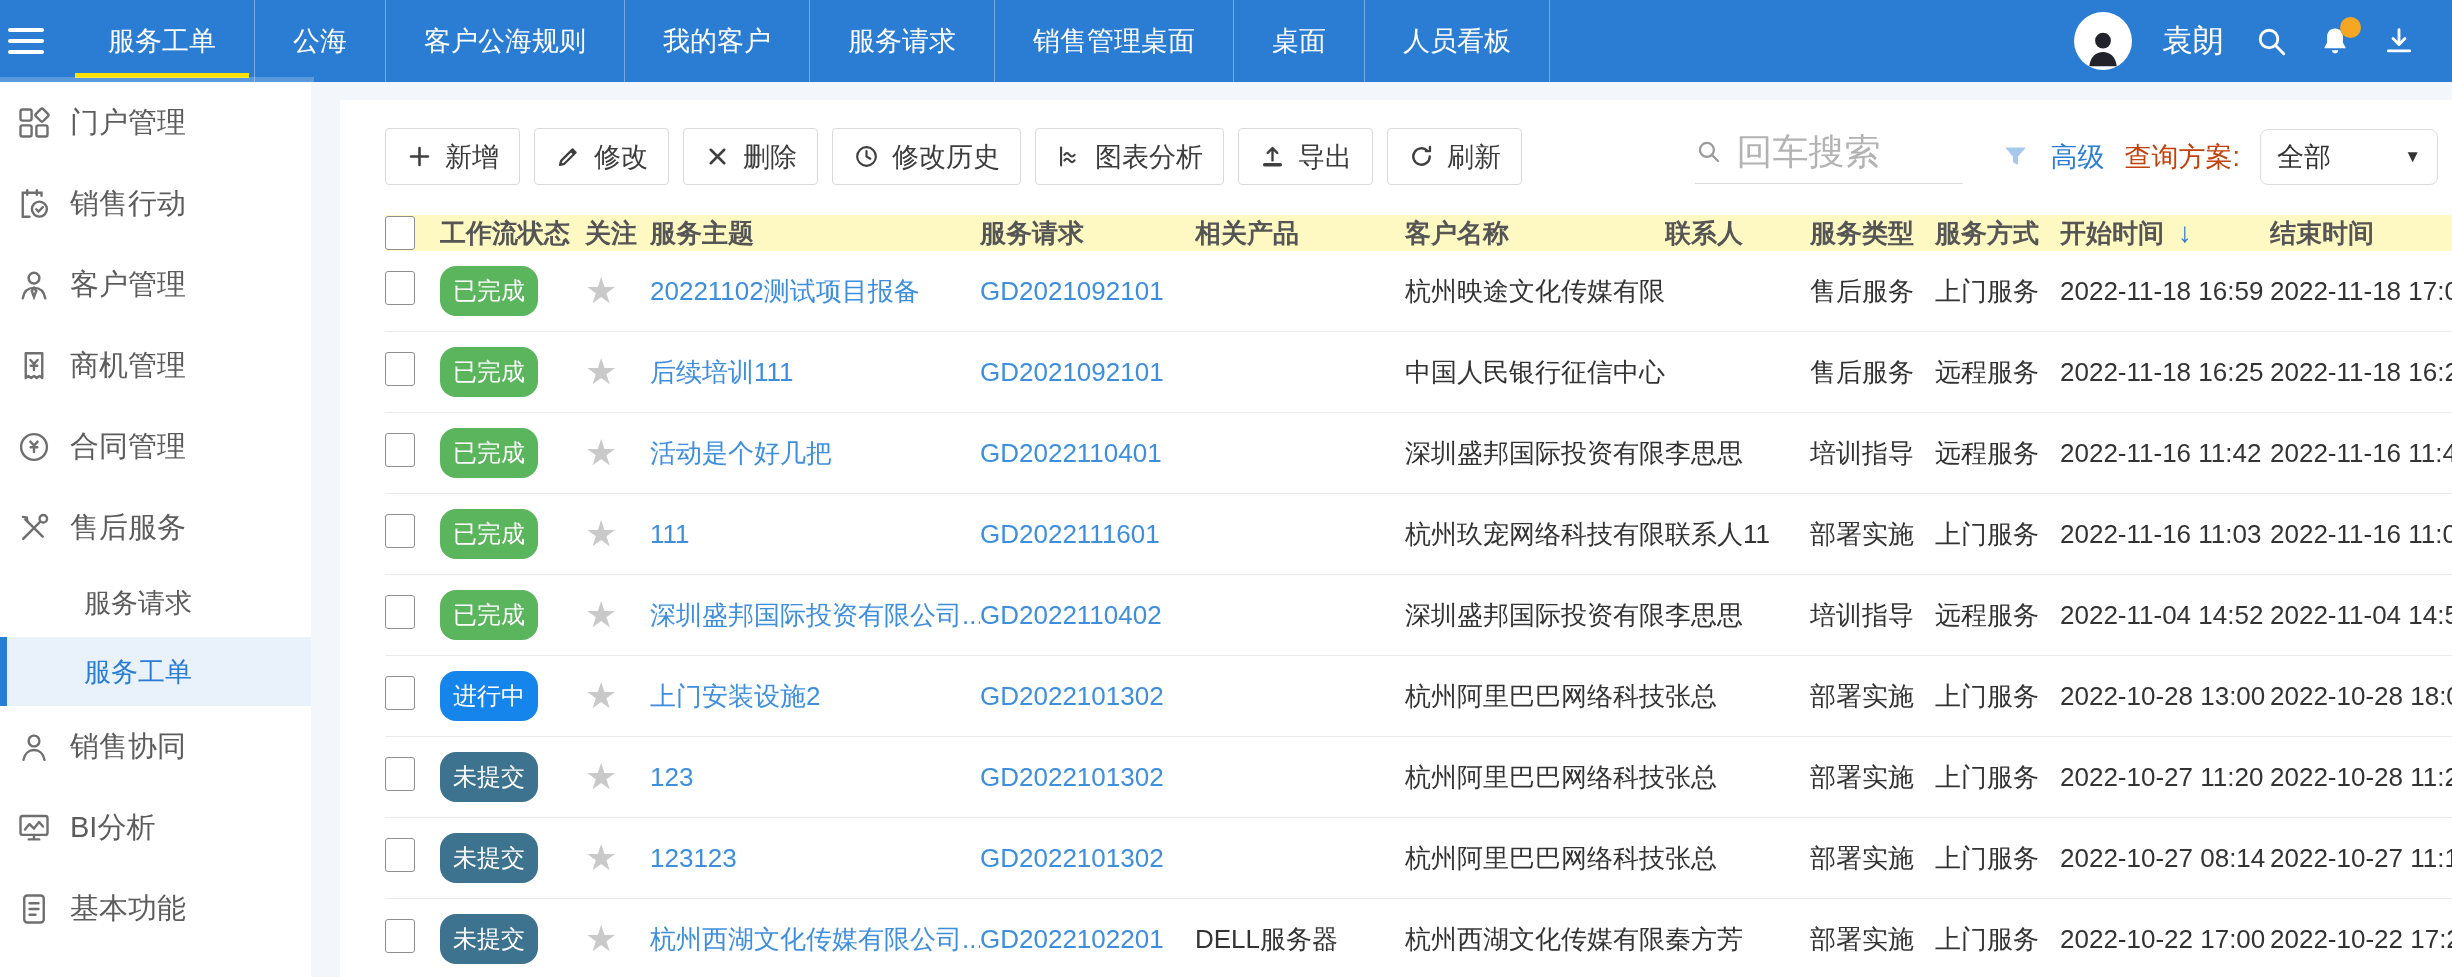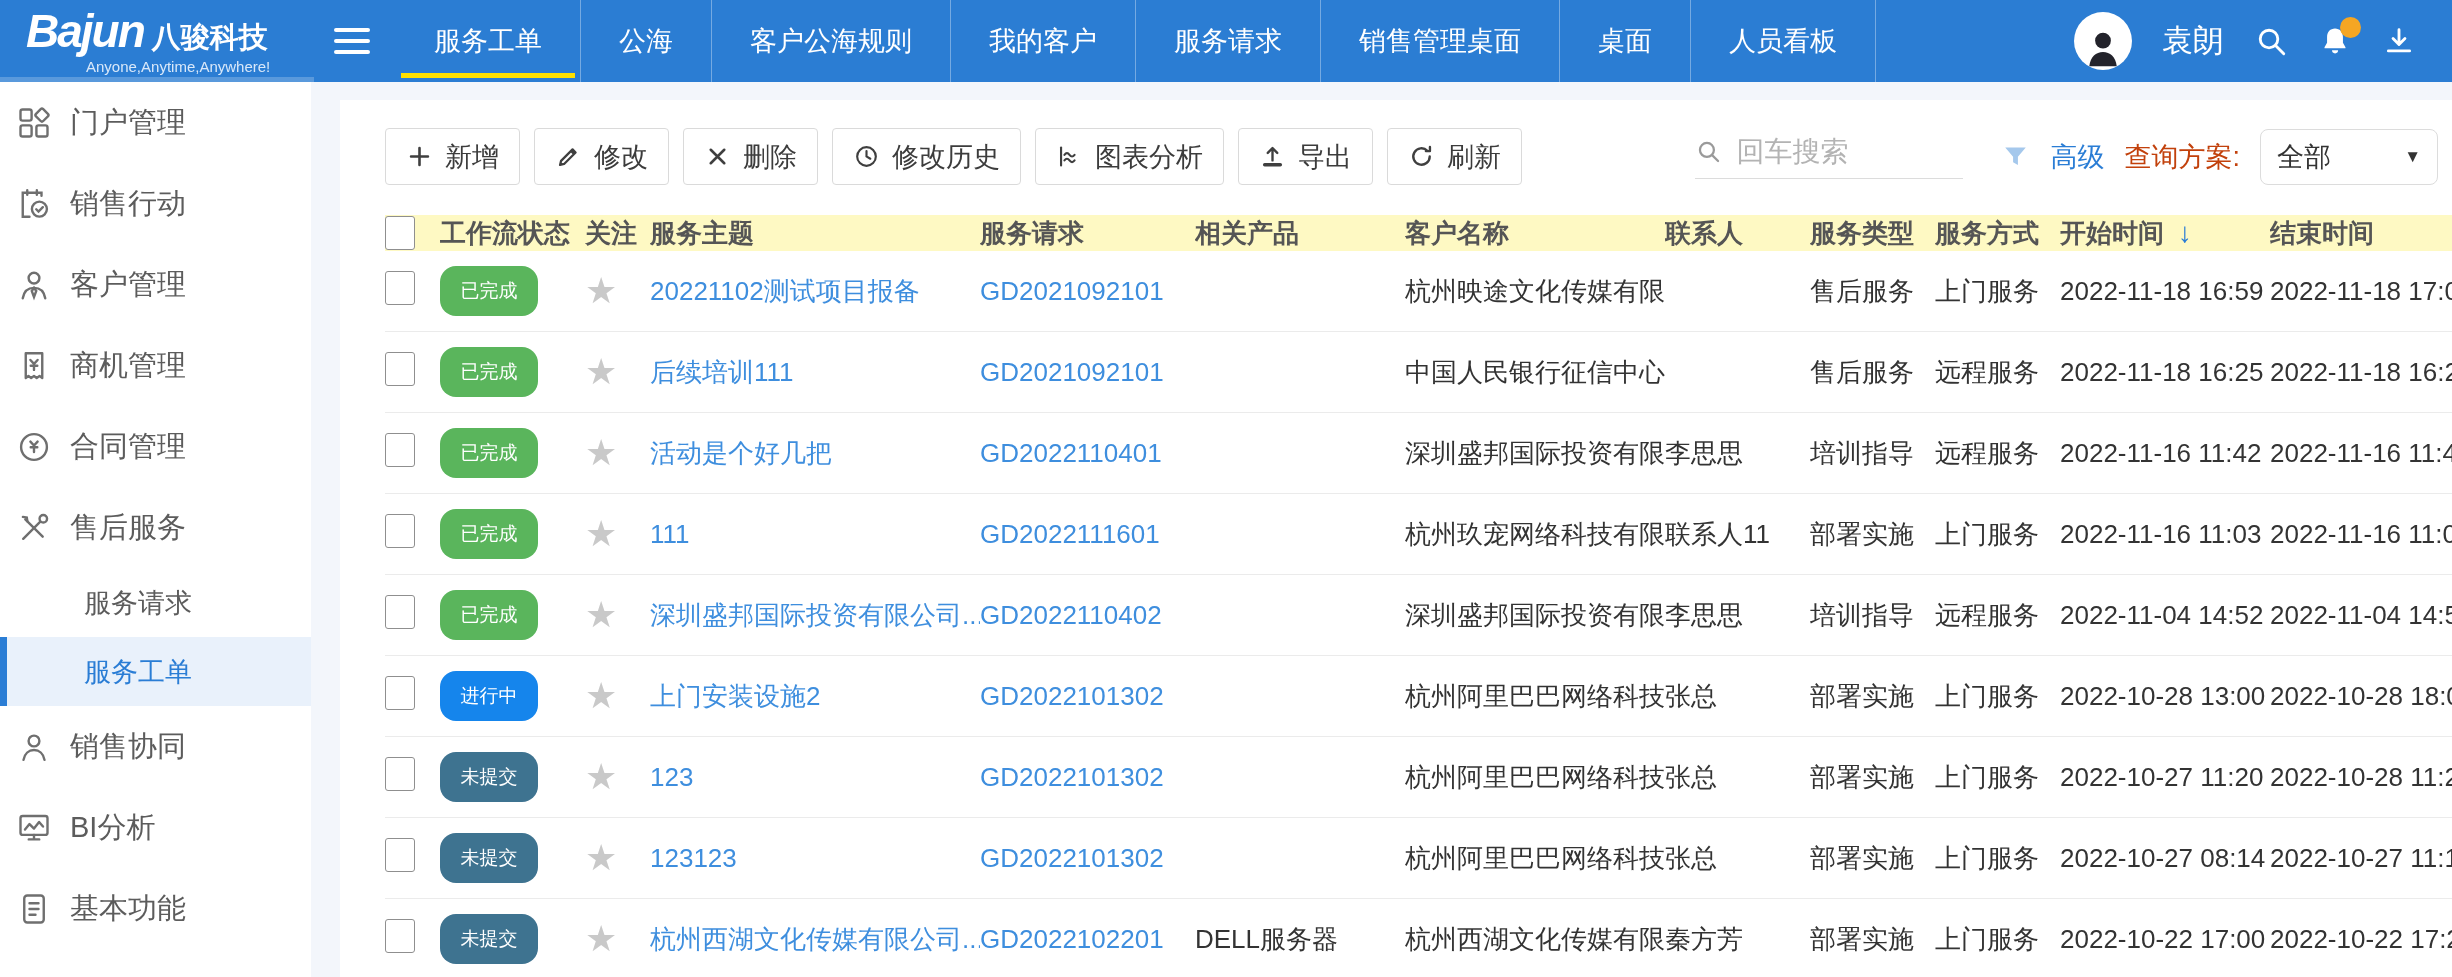--- a/index.html
+++ b/index.html
@@ -43,57 +43,50 @@
     padding:28px 0 0 45px;box-sizing:border-box;overflow:hidden}
 
   .toolbar{display:flex;align-items:center;gap:14px;padding-right:14px}
   .btn{height:57px;display:inline-flex;align-items:center;gap:12px;padding:0 20px;background:#fff;
     border:1px solid #dadada;border-radius:4px;font-size:27px;color:#3c3c3c;cursor:pointer;white-space:nowrap}
   .btn svg{width:27px;height:27px;color:#3f3f3f}
 
   .filter{margin-left:auto;display:flex;align-items:center;gap:20px}
   .searchbox{display:flex;align-items:center;gap:12px;width:268px;border-bottom:1px solid #dcdcdc;padding-bottom:9px}
   .searchbox svg{width:27px;height:27px;color:#9a9a9a;flex:none}
-  .searchbox input{border:none;outline:none;font-size:28px;color:#ec4899;width:100%;background:transparent;font-family:Liberation Serif, serif}
+  .searchbox input{border:none;outline:none;font-size:36px;color:#ec4899;width:100%;background:transparent;font-family:Liberation Serif, serif}
   .searchbox input::placeholder{color:#b3b3b3}
   .funnel-icon{width:29px;height:29px;margin-left:18px;cursor:pointer}
   .adv{color:#2a7dd5;font-size:27px;cursor:pointer;white-space:nowrap}
   .scheme-label{font-size:27px;color:#c2410c;white-space:nowrap}
   .scheme-select{width:178px;height:56px;border:1px solid #dcdcdc;border-radius:8px;display:flex;align-items:center;
     justify-content:space-between;padding:0 16px;font-size:27px;color:#333;cursor:pointer;box-sizing:border-box}
   .caret{font-size:17px;color:#333}
 
   
   .table{margin-top:30px}
   .grid{display:grid;grid-template-columns:55px 145px 65px 330px 215px 210px 260px 145px 125px 125px 210px 210px}
   .thead{background:#fef9c3;height:36px;align-items:center;font-weight:bold;color:#555;font-size:26px}
   .th{display:flex;align-items:center;gap:14px;white-space:nowrap;overflow:hidden;cursor:pointer}
   .trow{height:80px;align-items:center;font-size:26px;color:#333;border-bottom:1px solid #ebebeb}
   .cb{display:inline-block;width:30px;height:34px;border:1px solid #8f8f8f;border-radius:3px;background:#fff;cursor:pointer;box-sizing:border-box}
   .pill{display:inline-flex;align-items:center;justify-content:center;min-width:98px;height:50px;
-    border-radius:16px;color:#fff;font-size:19px;padding:0 6px;box-sizing:border-box}
+    border-radius:16px;color:#fff;font-size:24px;padding:0 6px;box-sizing:border-box}
   .pill.done{background:#5ab55c}
   .pill.progress{background:#1585ec}
   .pill.draft{background:#3e7390}
   .star{font-size:36px;color:#c9c9c9;cursor:pointer;line-height:1}
   .cell{white-space:nowrap;overflow:hidden;padding-right:12px}
   .link{color:#3e8ede;cursor:pointer}
   .sort{color:#2a7dd5;font-size:28px;font-weight:bold}
 </style>
 </head>
 <body>
 
 <div class="topbar">
-  <div class="logo">
-    <div class="logo-row">
-      <span class="brand">Bajun</span>
-      <span class="brand-cn">八骏科技</span>
-    </div>
-    <span class="tagline">Anyone,Anytime,Anywhere!</span>
-  </div>
   <div class="hamburger">
       <span></span>
       <span></span>
       <span></span>
     </div>
   <div class="tabs">
     <div class="tab active">服务工单</div>
     <div class="tab">公海</div>
     <div class="tab">客户公海规则</div>
     <div class="tab">我的客户</div>

